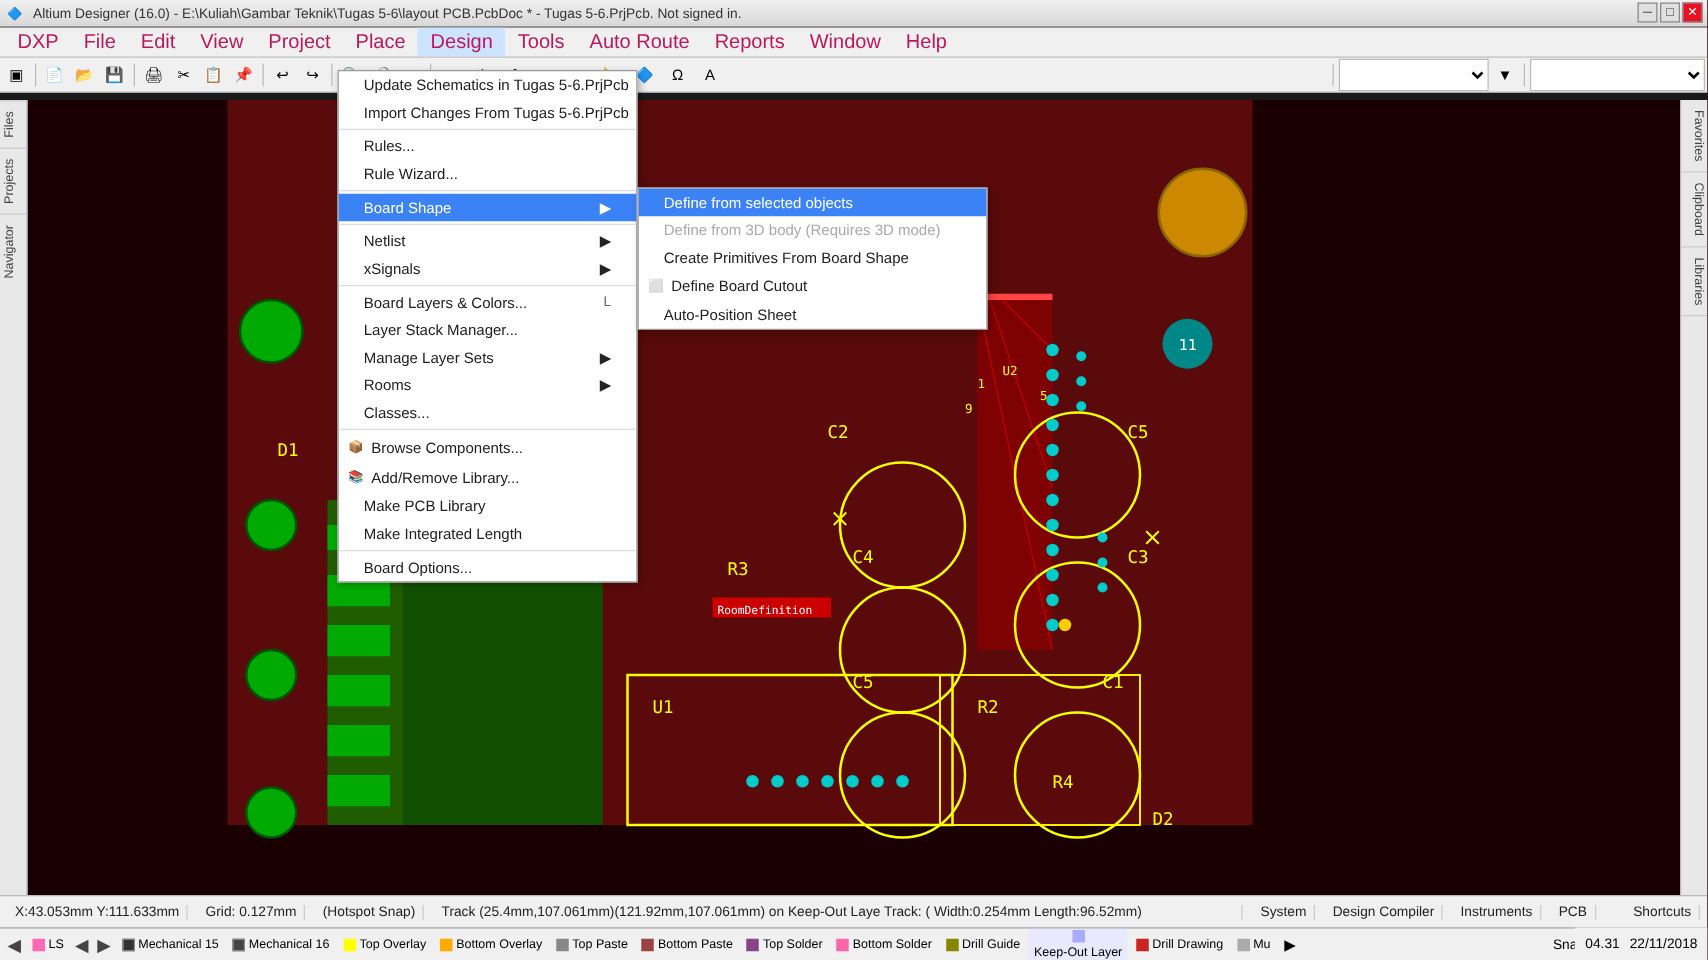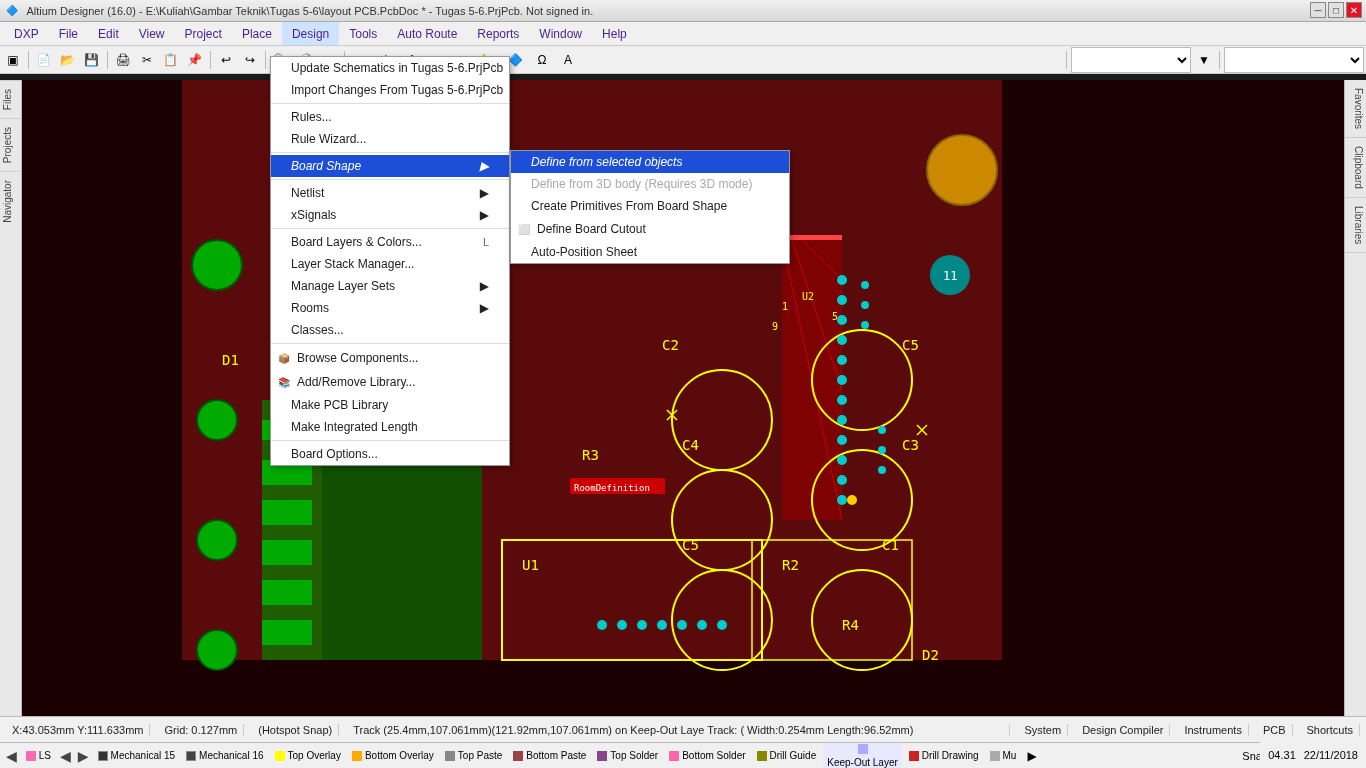--- a/index.html
+++ b/index.html
@@ -27,22 +27,22 @@
       display: flex;
       align-items: center;
       border-bottom: 1px solid #ccc;
       padding-left: 4px;
     }
     .menu-item {
       padding: 2px 10px;
       cursor: pointer;
       height: 100%;
       display: flex; align-items: center;
-      font-size: 12px;
-      color: #4c1d95;
+      font-size: 16px;
+      color: #be185d;
     }
     .menu-item.active { background: #cce4ff; }
 
     
     .toolbar-row {
       height: 28px;
       background: #f0f0f0;
       border-bottom: 1px solid #ccc;
       display: flex; align-items: center;
       padding: 0 2px;
@@ -172,21 +172,21 @@
     }
     .dropdown-item {
       padding: 4px 20px 4px 20px;
       cursor: pointer;
       font-size: 12px;
       color: #222;
       display: flex; align-items: center;
       position: relative;
       white-space: nowrap;
     }
-    .dropdown-item.highlighted { background: #1d4ed8; color: white; font-style: italic; }
+    .dropdown-item.highlighted { background: #3b82f6; color: white; }
     .dropdown-item .shortcut { margin-left: auto; padding-left: 20px; color: #666; font-size: 11px; }
     .dropdown-item .arrow { margin-left: auto; }
     .dropdown-sep { height: 1px; background: #ddd; margin: 2px 0; }
     .dropdown-item .icon-left { width: 16px; height: 16px; margin-right: 4px; margin-left: -14px; display: inline-flex; align-items: center; justify-content: center; font-size: 10px; }
 
     
     .submenu {
       position: absolute;
       left: 100%;
       top: -1px;
@@ -448,21 +448,21 @@
 
 <div id="statusbar" style="bottom:26px;">
   <span class="status-item">X:43.053mm Y:111.633mm</span>
   <span class="status-item">Grid: 0.127mm</span>
   <span class="status-item">(Hotspot Snap)</span>
   <span class="status-item" style="flex:1;overflow:hidden;text-overflow:ellipsis;white-space:nowrap;">Track (25.4mm,107.061mm)(121.92mm,107.061mm) on Keep-Out Laye Track: ( Width:0.254mm Length:96.52mm)</span>
   <span class="status-item" style="cursor:pointer;">System</span>
   <span class="status-item" style="cursor:pointer;">Design Compiler</span>
   <span class="status-item" style="cursor:pointer;">Instruments</span>
   <span class="status-item" style="cursor:pointer;">PCB</span>
-  <span class="status-item" style="cursor:pointer;">Shortcuts</span>
+  <span class="status-item" style="cursor:pointer;margin-left:16px;">Shortcuts</span>
 </div>
 
 <div id="layerbar">
   <span class="layer-arrow">◀</span>
 
   <div class="layer-tab">
     <span class="layer-dot" style="background:#ff69b4;"></span>
     <span>LS</span>
   </div>
 

